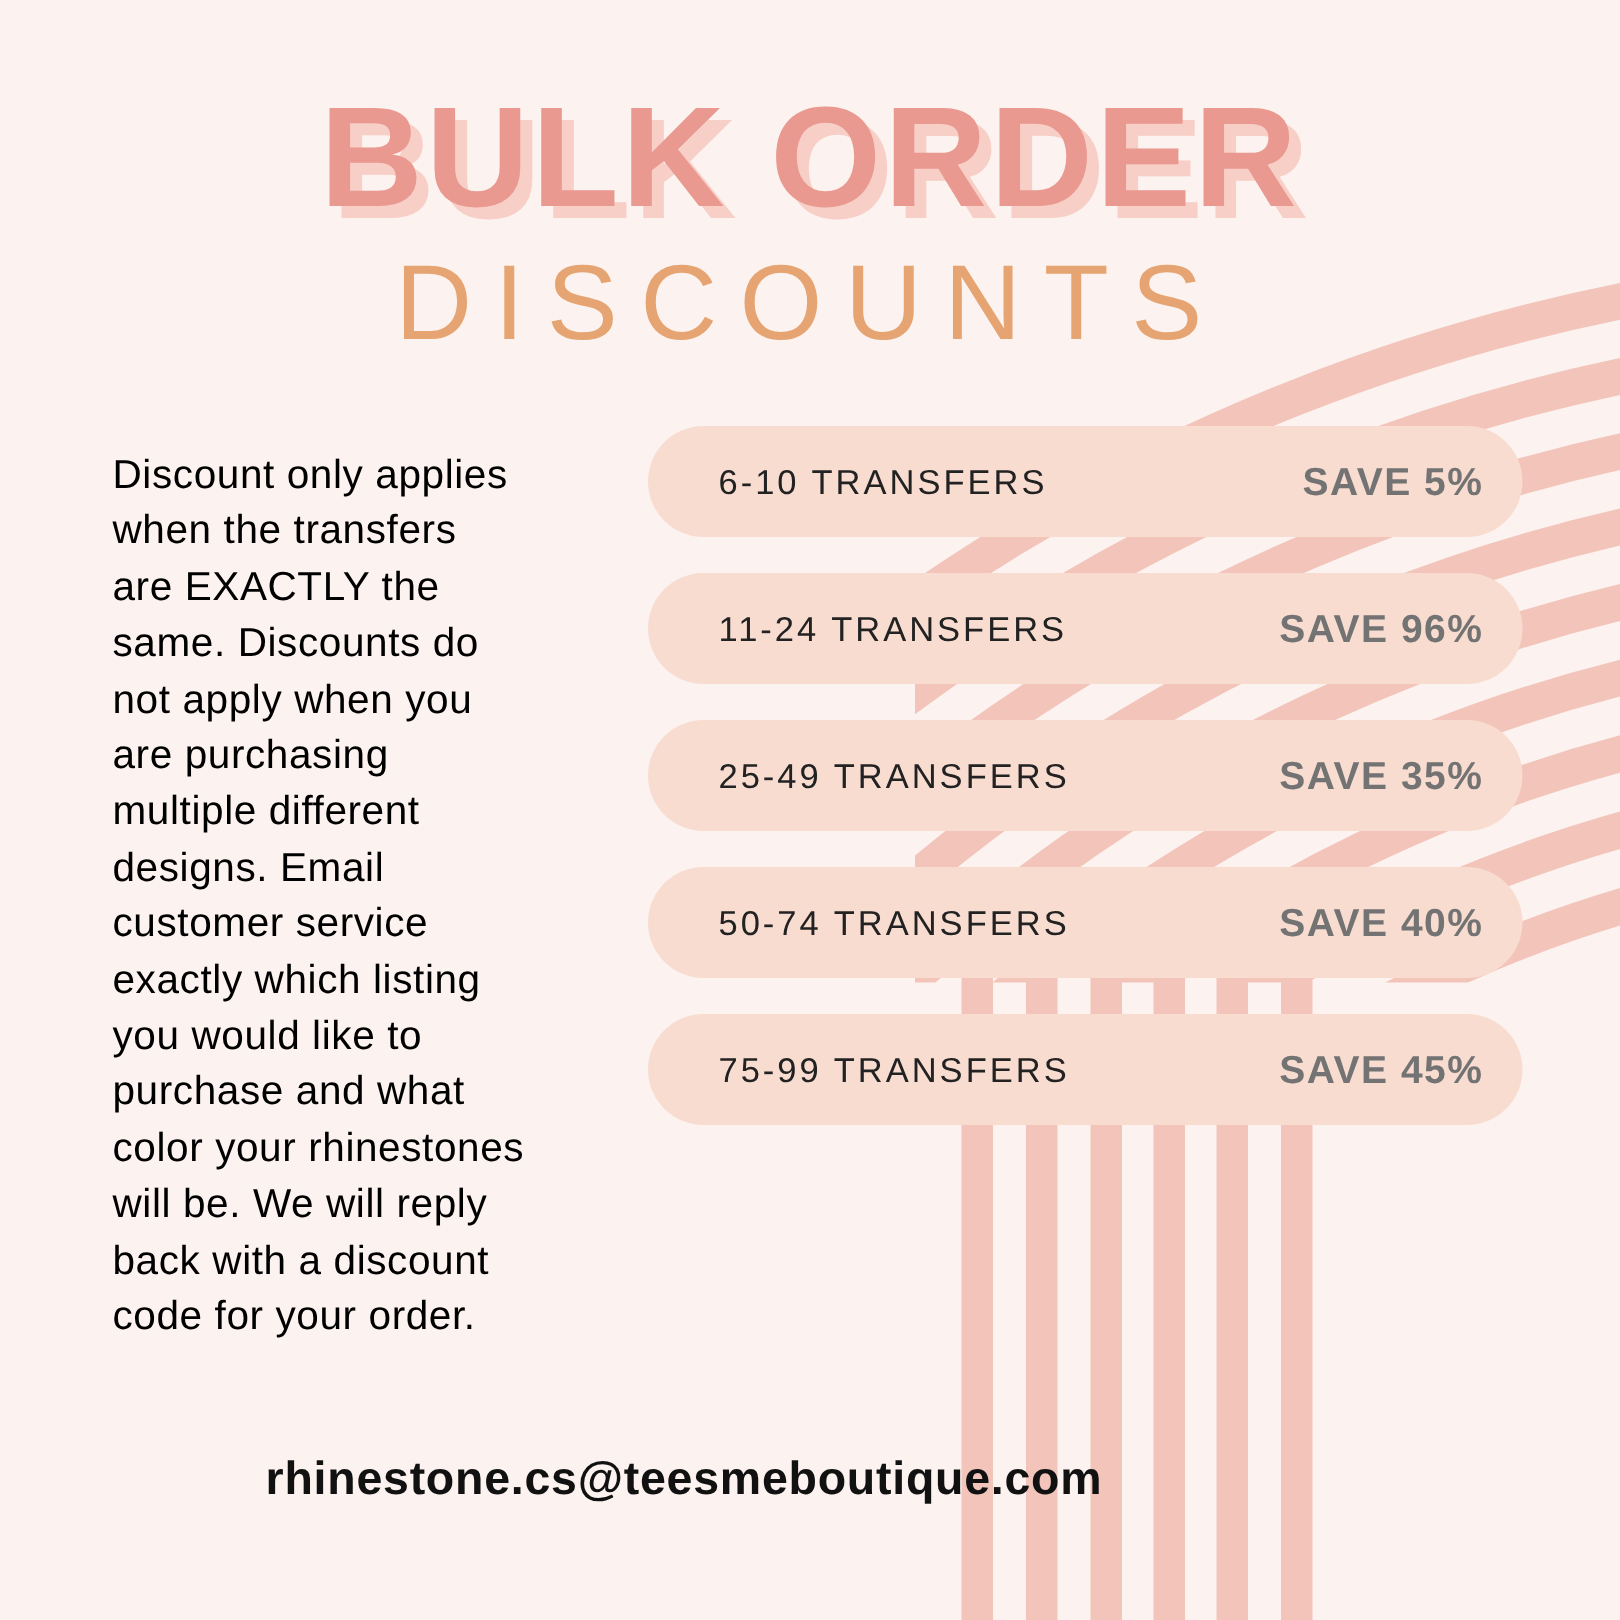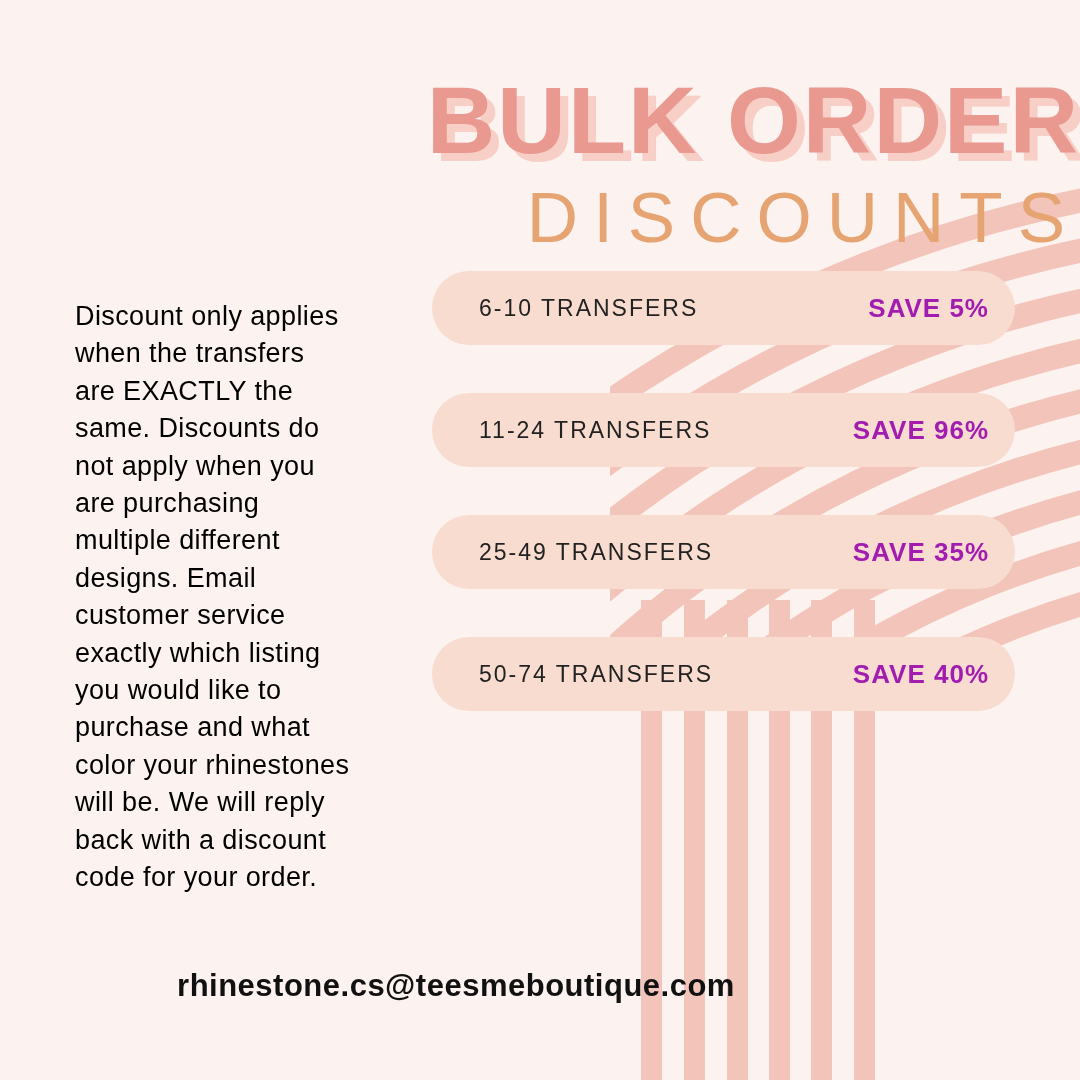--- a/index.html
+++ b/index.html
@@ -17,23 +17,23 @@
   }
   
   .deco {
     position: absolute; left: 0; top: 0;
     z-index: 1;
   }
   .content { position: absolute; inset: 0; z-index: 2; }
 
   .title-block {
     position: absolute;
-    top: 73px; left: 0;
+    top: 58px; left: 0;
     width: 1080px;
-    text-align: right;
+    text-align: center;
     line-height: 1;
   }
   .title-main {
     font-size: 95px;
     font-weight: bold;
     letter-spacing: 2px;
     color: #e9998f;
     text-shadow: 8px 8px 0 #f7cfc7;
   }
   .title-sub {
@@ -50,25 +50,25 @@
     width: 340px;
     font-size: 27px;
     line-height: 37.4px;
     color: #000000;
     white-space: pre-line;
     letter-spacing: 0.4px;
   }
 
   .tier-list {
     position: absolute;
-    left: 432px; top: 271px;
+    left: 432px; top: 284px;
     width: 583px;
     display: flex;
     flex-direction: column;
-    gap: 48px;
+    gap: 24px;
     justify-content: flex-end;
   }
   .tier-row {
     height: 74px;
     background: #f8dcd0;
     border-radius: 37px;
     display: flex;
     align-items: center;
     justify-content: space-between;
     padding: 0 26px 0 47px;
@@ -78,21 +78,21 @@
     font-size: 23px;
     font-weight: 400;
     letter-spacing: 2px;
     color: #222222;
     white-space: nowrap;
   }
   .tier-discount {
     font-size: 26px;
     font-weight: bold;
     letter-spacing: 1px;
-    color: #a21caf;
+    color: #737373;
     white-space: nowrap;
   }
 
   .email {
     position: absolute;
     left: 0; top: 968px;
     width: 912px;
     text-align: center;
     font-size: 31px;
     font-weight: bold;
@@ -167,18 +167,22 @@
         <span class="tier-discount">SAVE 96%</span>
       </div>
         <div class="tier-row">
         <span class="tier-range">25-49 TRANSFERS</span>
         <span class="tier-discount">SAVE 35%</span>
       </div>
         <div class="tier-row">
         <span class="tier-range">50-74 TRANSFERS</span>
         <span class="tier-discount">SAVE 40%</span>
       </div>
+        <div class="tier-row">
+        <span class="tier-range">75-99 TRANSFERS</span>
+        <span class="tier-discount">SAVE 45%</span>
+      </div>
       </div>
 
     <div class="email">rhinestone.cs@teesmeboutique.com</div>
 
   </div>
 </div>
 
 </body></html>

